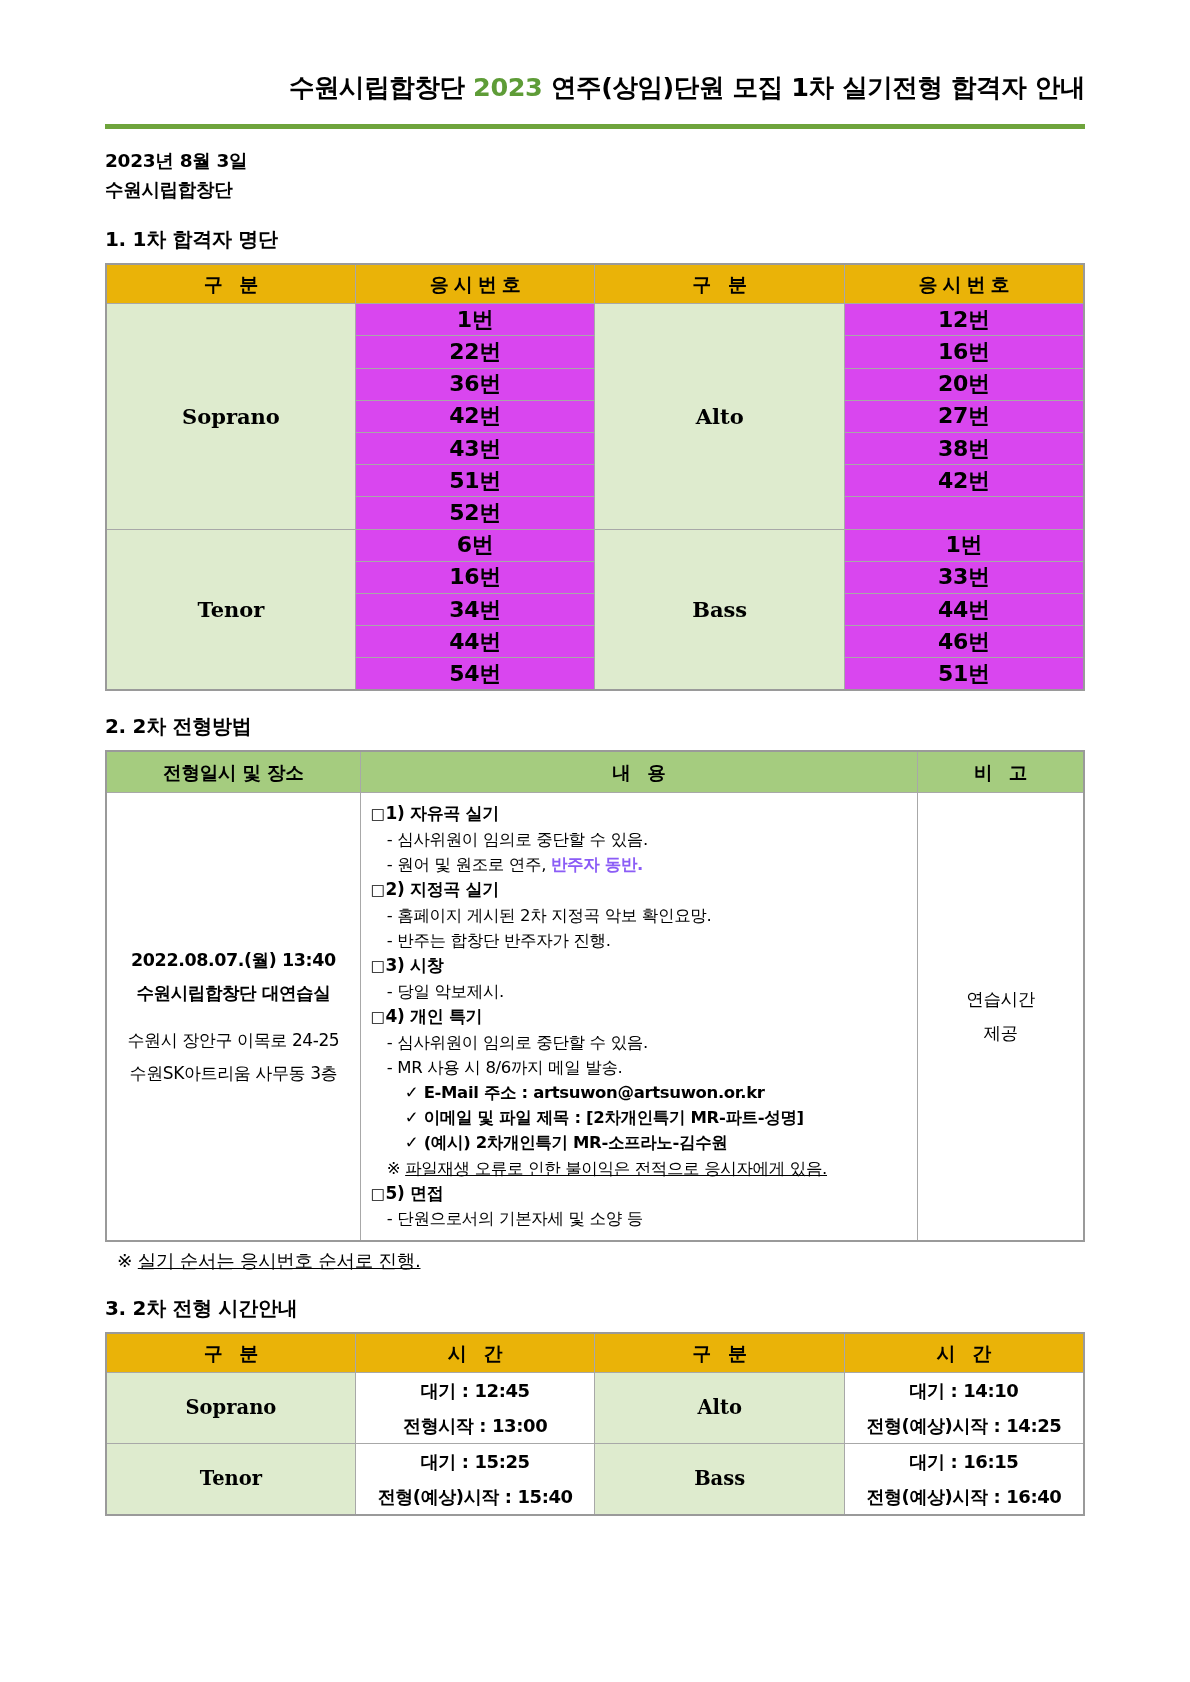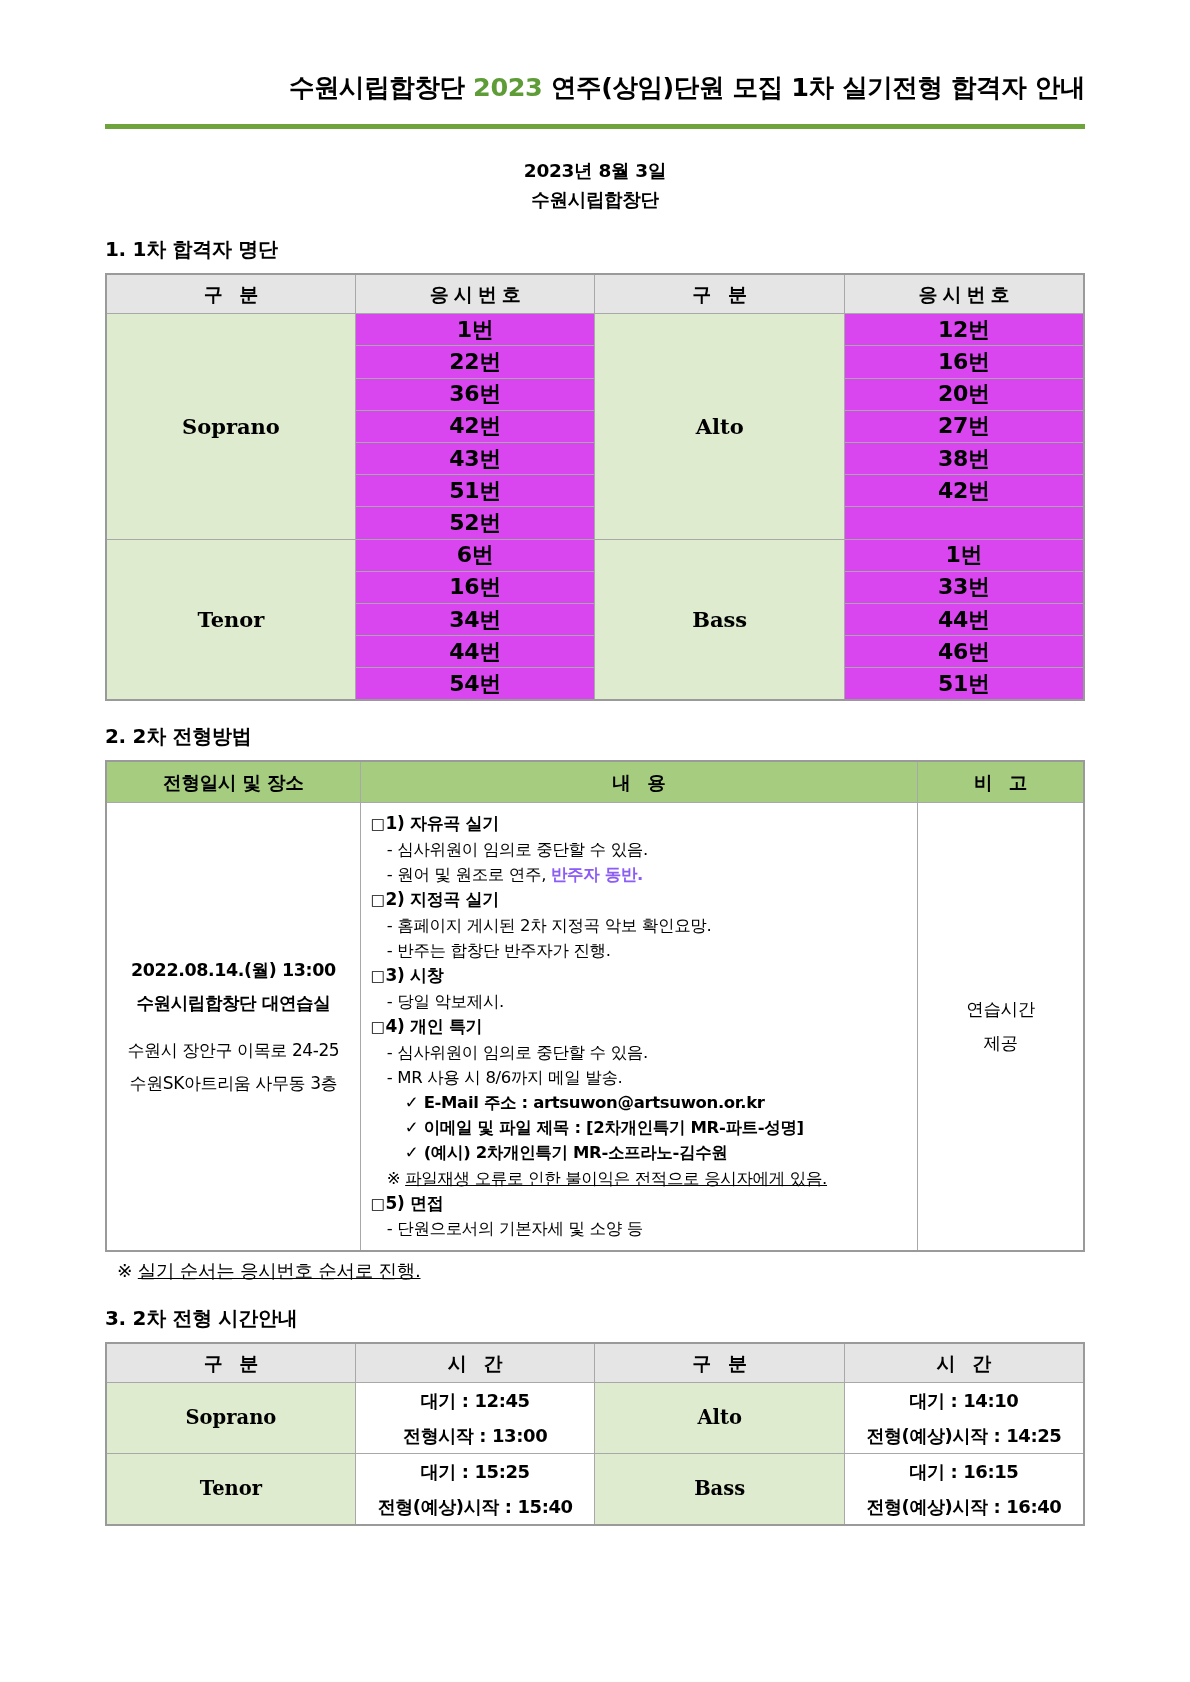--- a/index.html
+++ b/index.html
@@ -46,22 +46,22 @@
   }
 
   
   .intro {
     margin-top: 38px;
     font-size: 19.5px;
     letter-spacing: -0.3px;
     line-height: 1.5;
   }
   .sign-block {
-    margin-top: 28px;
-    text-align: center;
+    margin-top: 18px;
+    text-align: left;
     font-size: 18.5px;
     font-weight: bold;
     line-height: 1.55;
     letter-spacing: -0.3px;
   }
 
   
   .sec-head {
     font-size: 20px;
     font-weight: bold;
@@ -77,21 +77,21 @@
     table-layout: fixed;
     border: 2px solid #9a9a9a;
   }
   table.grid th, table.grid td {
     border: 1px solid #a8a8a8;
     padding: 0;
     text-align: center;
     vertical-align: middle;
   }
   th.hd {
-    background: #e5e5e5;
+    background: #eab308;
     font-size: 19px;
     font-weight: bold;
     letter-spacing: 5px;
     text-indent: 5px;
     height: 38px;
     line-height: 38px;
   }
   td.part {
     background: #DEEBCE;
     font-family: "DejaVu Serif", "Liberation Serif", serif;
@@ -309,21 +309,21 @@
       <tr>
         <th class="hd2">전형일시 및 장소</th>
         <th class="hd2 sp">내   용</th>
         <th class="hd2 sp">비   고</th>
       </tr>
     </thead>
     <tbody>
       <tr>
 
         <td class="when">
-          <div class="bold">2022.08.14.(월) 13:00</div>
+          <div class="bold">2022.08.07.(월) 13:40</div>
           <div class="bold">수원시립합창단 대연습실</div>
           <span class="gap"></span>
           <div>수원시 장안구 이목로 24-25</div>
           <div>수원SK아트리움 사무동 3층</div>
         </td>
 
         <td class="content">
 
           <div class="item-head"><span class="box-glyph">□</span><span>1) 자유곡 실기</span></div>
           <div class="sub">-  심사위원이 임의로 중단할 수 있음.</div>

